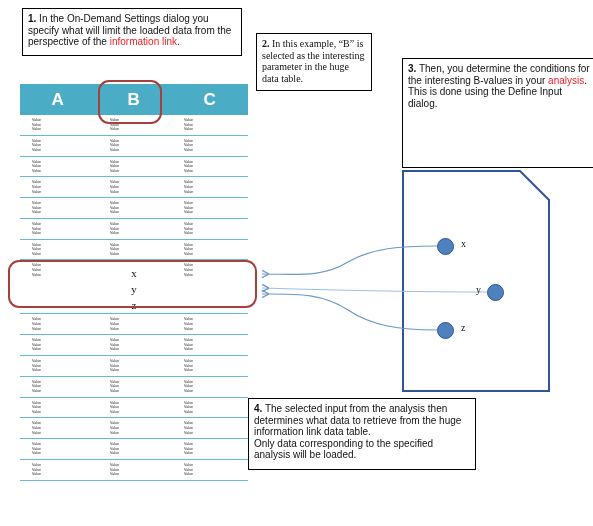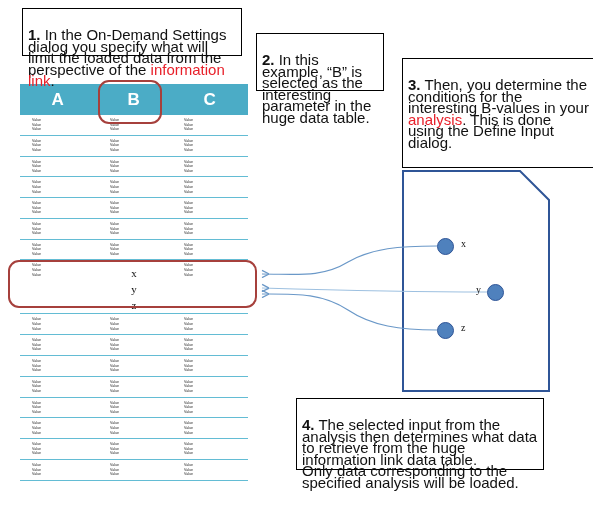--- a/index.html
+++ b/index.html
@@ -18,33 +18,33 @@
     width: 593px;
     height: 526px;
   }
 
   
   .callout {
     position: absolute;
     background: #ffffff;
     border: 1px solid #000000;
     box-sizing: border-box;
-    font-size: 15px;
+    font-size: 10px;
     line-height: 11.6px;
     color: #111111;
-    padding: 20px 5px 3px 5px;
+    padding: 4px 5px 3px 5px;
     z-index: 40;
   }
   .callout b { font-weight: bold; }
   .hl-red { color: #e8202a; }
 
   #callout-1 { left: 22px;  top: 8px;   width: 220px; height: 48px; }
-  #callout-2 { left: 256px; top: 33px;  width: 128px; height: 58px; }
+  #callout-2 { left: 256px; top: 33px;  width: 116px; height: 58px; font-family: Liberation Serif, serif; }
   #callout-3 { left: 386px; top: 58px;  width: 194px; height: 110px; margin-left: 16px; }
-  #callout-4 { left: 248px; top: 398px; width: 248px; height: 72px; margin-left: 48px; }
+  #callout-4 { left: 248px; top: 398px; width: 228px; height: 72px; }
 
   
   #table-wrap {
     position: absolute;
     left: 20px;
     top: 84px;
     width: 228px;
     z-index: 10;
   }
   .tbl-header {

